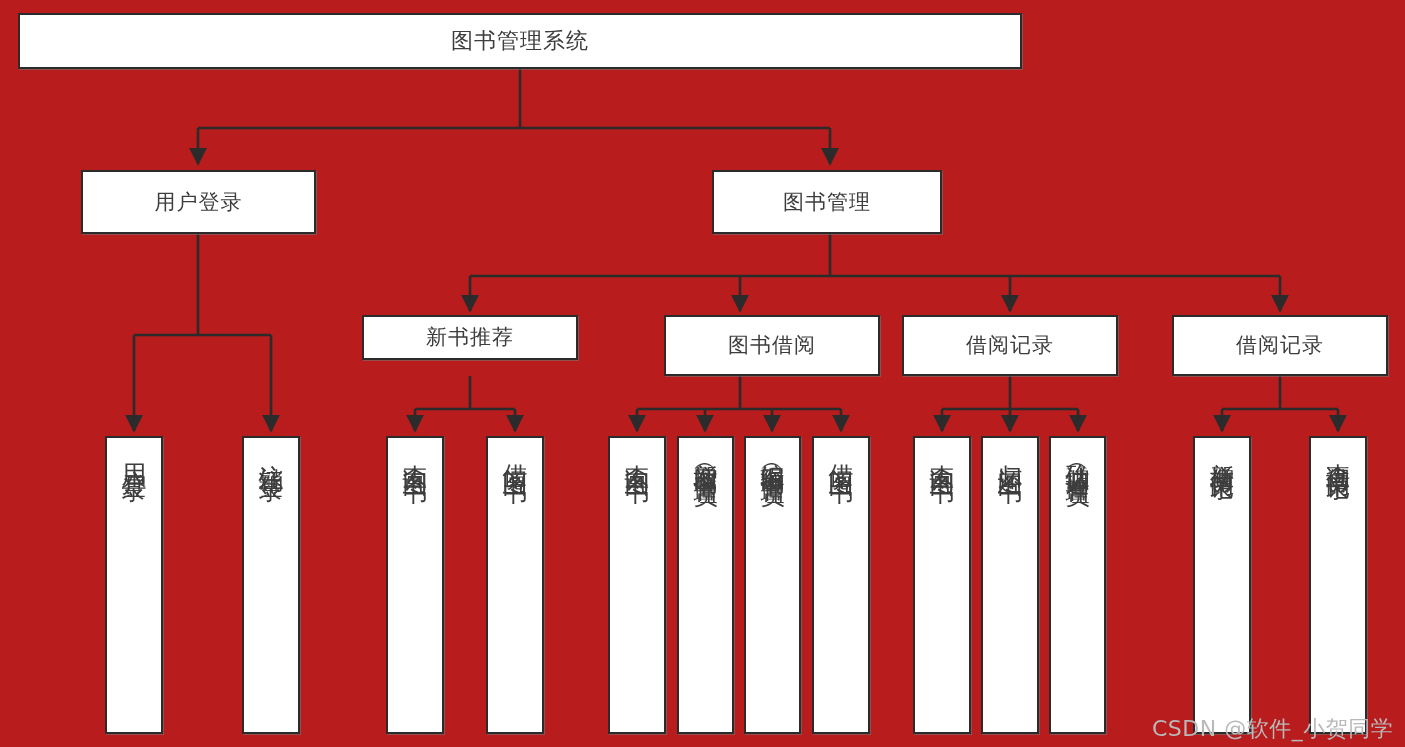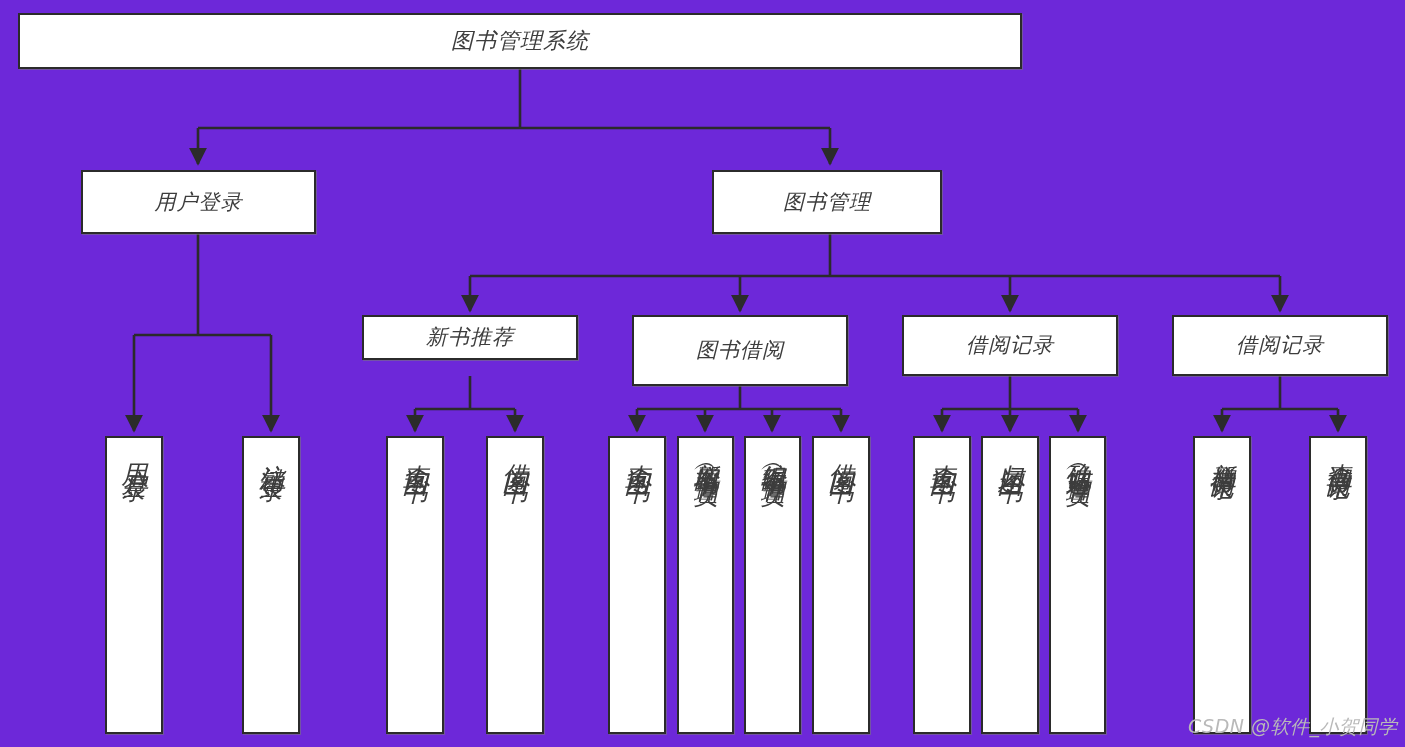--- a/index.html
+++ b/index.html
@@ -4,24 +4,23 @@
 <style>
   html, body {
     margin: 0;
     padding: 0;
     background: #ffffff;
   }
   #canvas {
     position: relative;
     width: 1405px;
     height: 747px;
-    background: #6d28d9;
+    background: #b91c1c;
     font-family: "DejaVu Sans", "Liberation Sans", sans-serif;
     overflow: hidden;
-    font-style: italic;
   }
   #wires {
     position: absolute;
     left: 0;
     top: 0;
     width: 1405px;
     height: 747px;
     pointer-events: none;
   }
   .node {
@@ -62,23 +61,23 @@
     letter-spacing: 5px;
     line-height: 1;
     white-space: nowrap;
   }
   .node.v.tall .label {
     font-size: 24px;
     letter-spacing: 3px;
   }
   #watermark {
     position: absolute;
-    left: 1188px;
+    left: 1152px;
     top: 714px;
-    font-size: 19px;
+    font-size: 22px;
     color: #b9b9b9;
     letter-spacing: 0.5px;
     white-space: nowrap;
     font-family: "DejaVu Sans", "Liberation Sans", sans-serif;
   }
 </style>
 </head>
 <body>
 
 <div id="canvas">
@@ -140,21 +139,21 @@
   <div class="node h" style="left:81px; top:170px; width:235px; height:64px;">
     <span class="label">用户登录</span>
   </div>
   <div class="node h" style="left:712px; top:170px; width:230px; height:64px;">
     <span class="label">图书管理</span>
   </div>
 
   <div class="node h" style="left:362px; top:315px; width:216px; height:45px;">
     <span class="label">新书推荐</span>
   </div>
-  <div class="node h" style="left:632px; top:315px; width:216px; height:71px;">
+  <div class="node h" style="left:664px; top:315px; width:216px; height:61px;">
     <span class="label">图书借阅</span>
   </div>
   <div class="node h" style="left:902px; top:315px; width:216px; height:61px;">
     <span class="label">借阅记录</span>
   </div>
   <div class="node h" style="left:1172px; top:315px; width:216px; height:61px;">
     <span class="label">借阅记录</span>
   </div>
 
   <div class="node v" style="left:105px; top:436px; width:58px; height:298px;">

